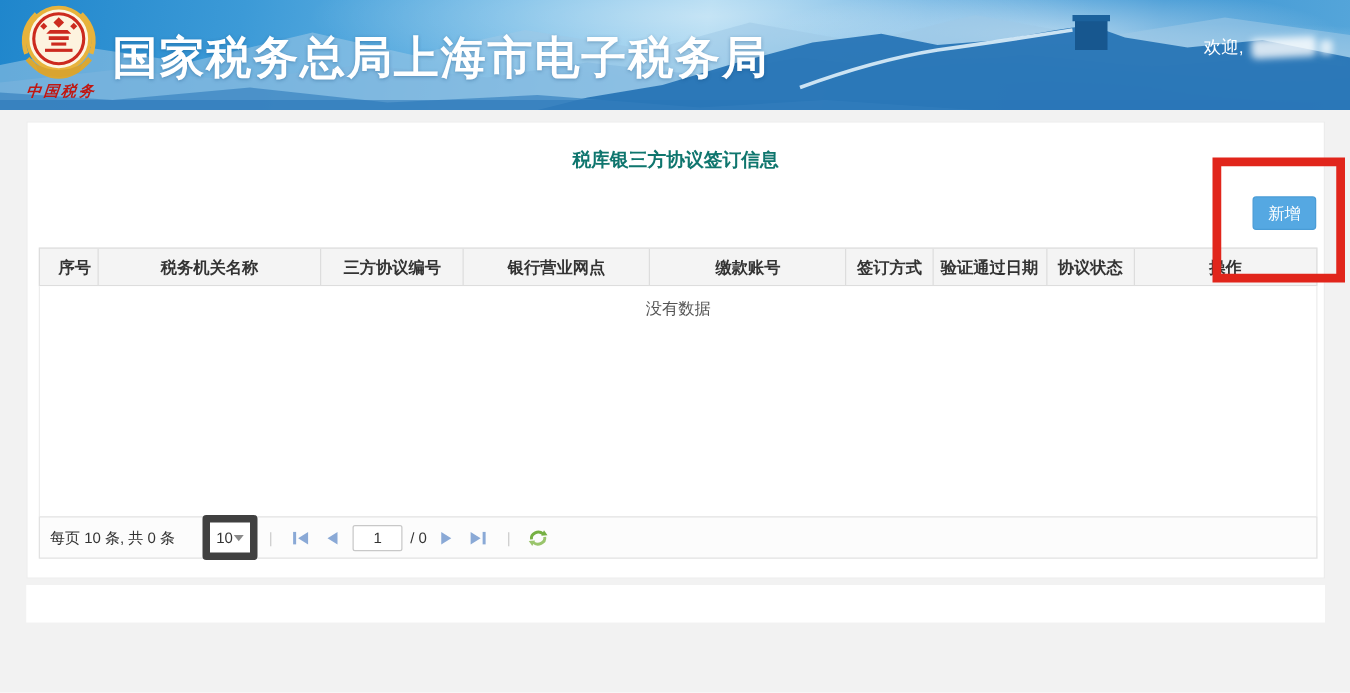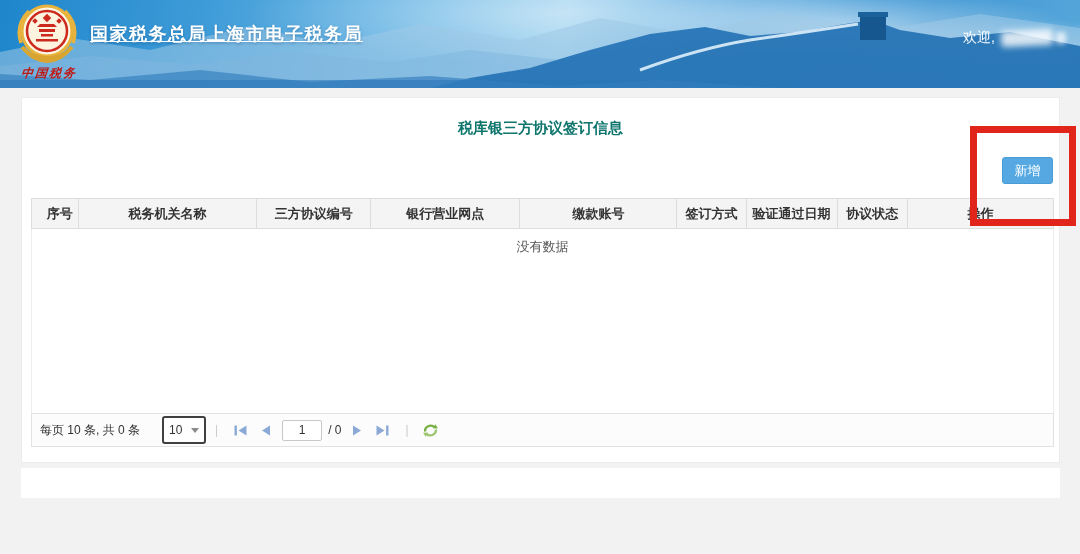--- a/index.html
+++ b/index.html
@@ -18,22 +18,22 @@
     overflow:hidden;
   }
   .banner-art { position:absolute; left:0; top:0; width:1080px; height:88px; }
   .logo { position:absolute; left:13px; top:3px; width:68px; height:62px; }
   .logo-caption {
     position:absolute; left:10px; top:65px; width:78px; text-align:center;
     font-size:12px; font-weight:bold; font-style:italic; letter-spacing:2px;
     color:#c01712; transform:skewX(-6deg);
   }
   .org-title {
-    position:absolute; left:90px; top:22px; color:#ffffff; font-size:18px; font-weight:bold;
-    letter-spacing:1.5px; text-shadow:0 1px 3px rgba(10,60,110,.35); white-space:nowrap;text-decoration:underline;
+    position:absolute; left:90px; top:22px; color:#ffffff; font-size:36px; font-weight:bold;
+    letter-spacing:1.5px; text-shadow:0 1px 3px rgba(10,60,110,.35); white-space:nowrap;
   }
   .welcome { position:absolute; left:963px; top:29px; display:flex; align-items:center; color:#ffffff; font-size:14px; }
   .welcome-name-blur {
     display:inline-block; width:52px; height:16px; margin-left:6px;
     background:rgba(255,255,255,.8); border-radius:4px; filter:blur(3px); transform:rotate(-3deg);
   }
   .welcome-name-blur2 {
     display:inline-block; width:10px; height:12px; margin-left:3px;
     background:rgba(255,255,255,.7); border-radius:3px; filter:blur(2.5px);
   }
@@ -74,21 +74,21 @@
   .empty-msg { padding-top:9px; text-align:center; font-size:13px; color:#555; }
 
   
   .pager-bar {
     position:absolute; left:9px; top:315px; width:1023px; height:34px;
     background:#fcfcfc; border:1px solid #e2e2e2;
     display:flex; align-items:center; font-size:12px; color:#333;
   }
   .pager-summary { margin-left:8px; width:122px; }
   .size-select {
-    width:44px; height:20px; border:2px solid #404040; border-radius:3px; background:#fff;
+    width:44px; height:20px; border:6px solid #404040; border-radius:3px; background:#fff;
     display:flex; align-items:center; padding:12px 5px; cursor:pointer;
   }
   .caret-down {
     margin-left:auto; width:0; height:0;
     border-left:4px solid transparent; border-right:4px solid transparent; border-top:5px solid #8a8a8a;
   }
   .pager-sep { color:#cccccc; margin:0 9px; }
   .pager-btn { background:none; border:none; padding:0 7px; cursor:pointer; display:flex; align-items:center; }
   .page-input {
     width:40px; height:21px; border:1px solid #c8c8c8; border-radius:2px; text-align:center;

